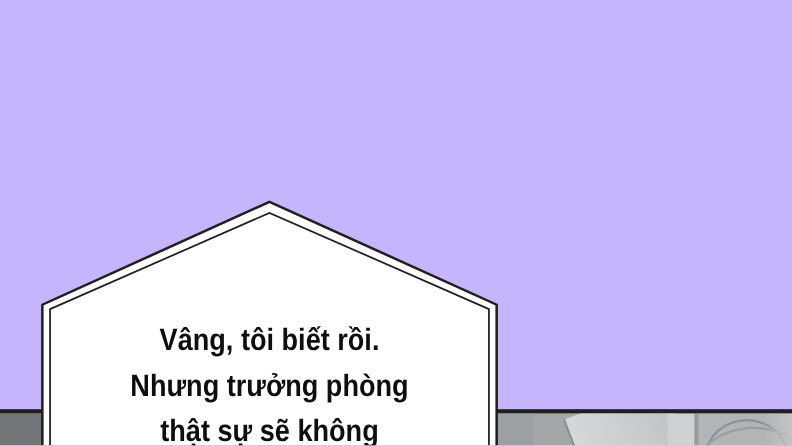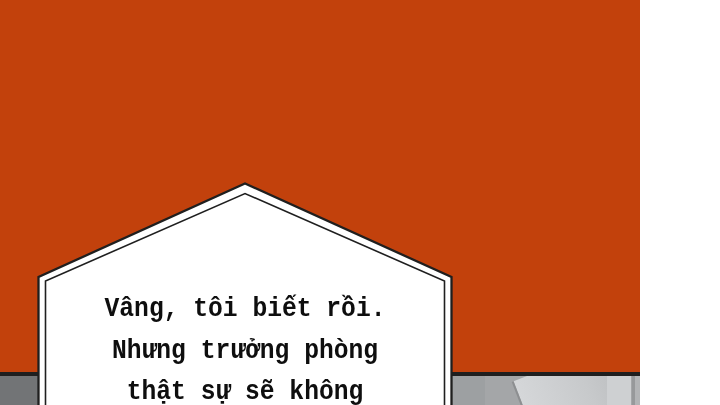--- a/index.html
+++ b/index.html
@@ -3,25 +3,24 @@
 <meta charset="utf-8">
 <style>
   html, body {
     margin: 0;
     padding: 0;
     background: #ffffff;
     font-family: "Liberation Sans", sans-serif;
   }
   .canvas {
     position: relative;
-    width: 640px;
+    width: 720px;
     height: 405px;
-    background: #c2410c;
+    background: #c4b5fd;
     overflow: hidden;
-    font-family: Liberation Mono, monospace;
   }
 
   
   .floor-line {
     position: absolute;
     left: 0; top: 372px;
     width: 720px; height: 3.5px;
     background: #1f1f1f;
   }
   .floor-left {

